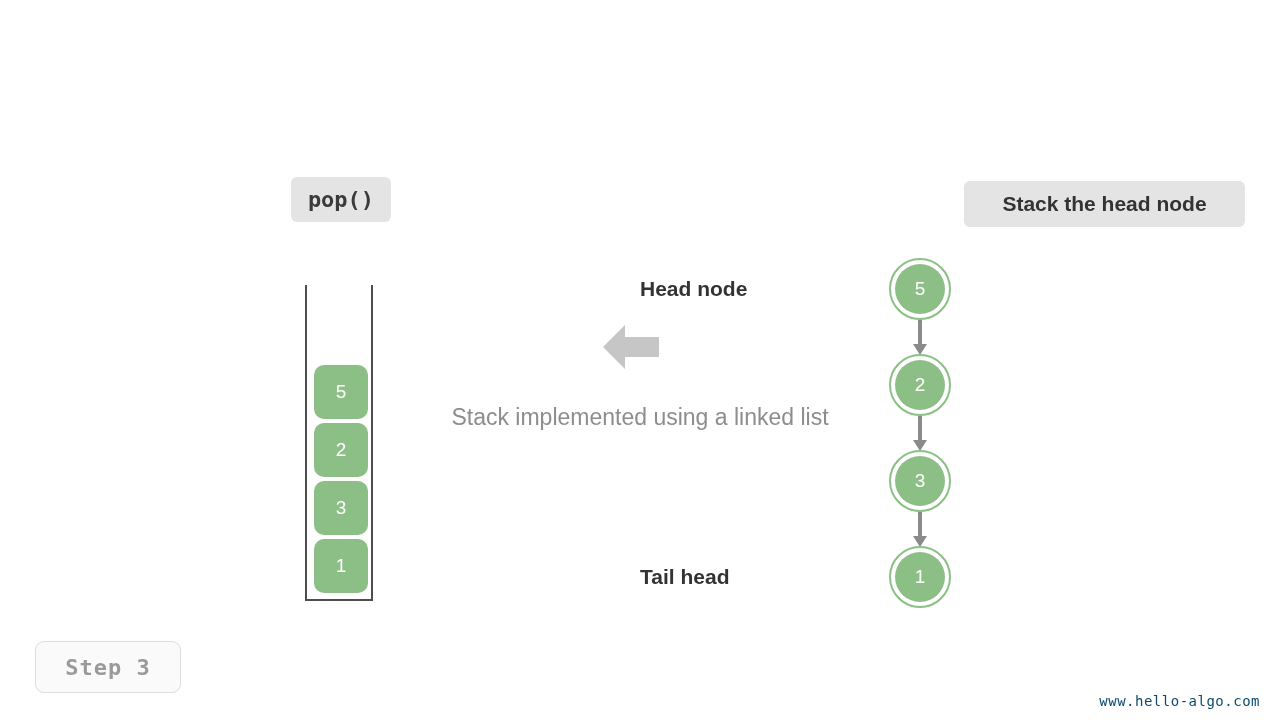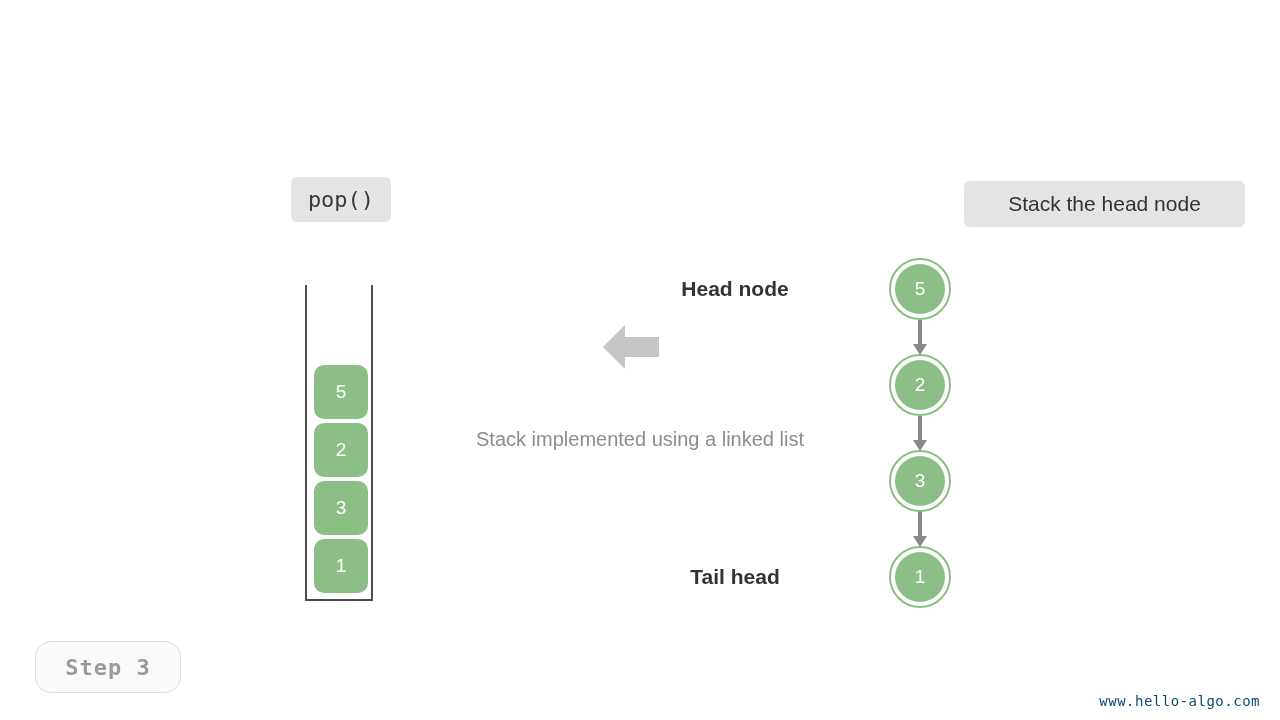--- a/index.html
+++ b/index.html
@@ -19,20 +19,21 @@
   
   .chip {
     position: absolute;
     background: #e4e4e4;
     border-radius: 6px;
     color: #333333;
     display: flex;
     align-items: center;
     justify-content: center;
     box-sizing: border-box;
+    font-weight: bold;
   }
 
   #op-chip {
     left: 291px;
     top: 177px;
     width: 100px;
     height: 45px;
     font-family: "DejaVu Sans Mono", "Liberation Mono", monospace;
     font-size: 22px;
     letter-spacing: 0px;
@@ -49,21 +50,21 @@
   }
 
   
   #step-badge {
     position: absolute;
     left: 35px;
     top: 641px;
     width: 146px;
     height: 52px;
     border: 1px solid #dddddd;
-    border-radius: 16px;
+    border-radius: 9px;
     background: #fafafa;
     display: flex;
     align-items: center;
     justify-content: center;
     font-family: "DejaVu Sans Mono", "Liberation Mono", monospace;
     font-size: 22px;
     font-weight: bold;
     color: #9a9a9a;
     letter-spacing: 1px;
     box-sizing: border-box;
@@ -123,23 +124,22 @@
     top: 317px;
     width: 60px;
     height: 60px;
   }
   #caption {
     position: absolute;
     left: 0;
     top: 404px;
     width: 1280px;
     text-align: center;
-    font-size: 20px;
+    font-size: 23px;
     color: #8d8d8d;
-    margin-top: 24px;
   }
   
 
   
   #linked-list {
     position: absolute;
     left: 889px;
     top: 258px;
     width: 62px;
     height: 350px;
@@ -182,21 +182,21 @@
     border-left: 7px solid transparent;
     border-right: 7px solid transparent;
     border-top: 11px solid #8a8a8a;
   }
 
   .ll-label {
     position: absolute;
     font-size: 21px;
     font-weight: bold;
     color: #333333;
-    text-align: center;
+    text-align: left;
     white-space: nowrap;
   }
   #head-label { left: 640px; top: 277px; width: 190px; }
   #tail-label { left: 640px; top: 565px; width: 190px; }
 </style>
 </head>
 <body>
 
 <div class="chip" id="op-chip">pop()</div>
 

